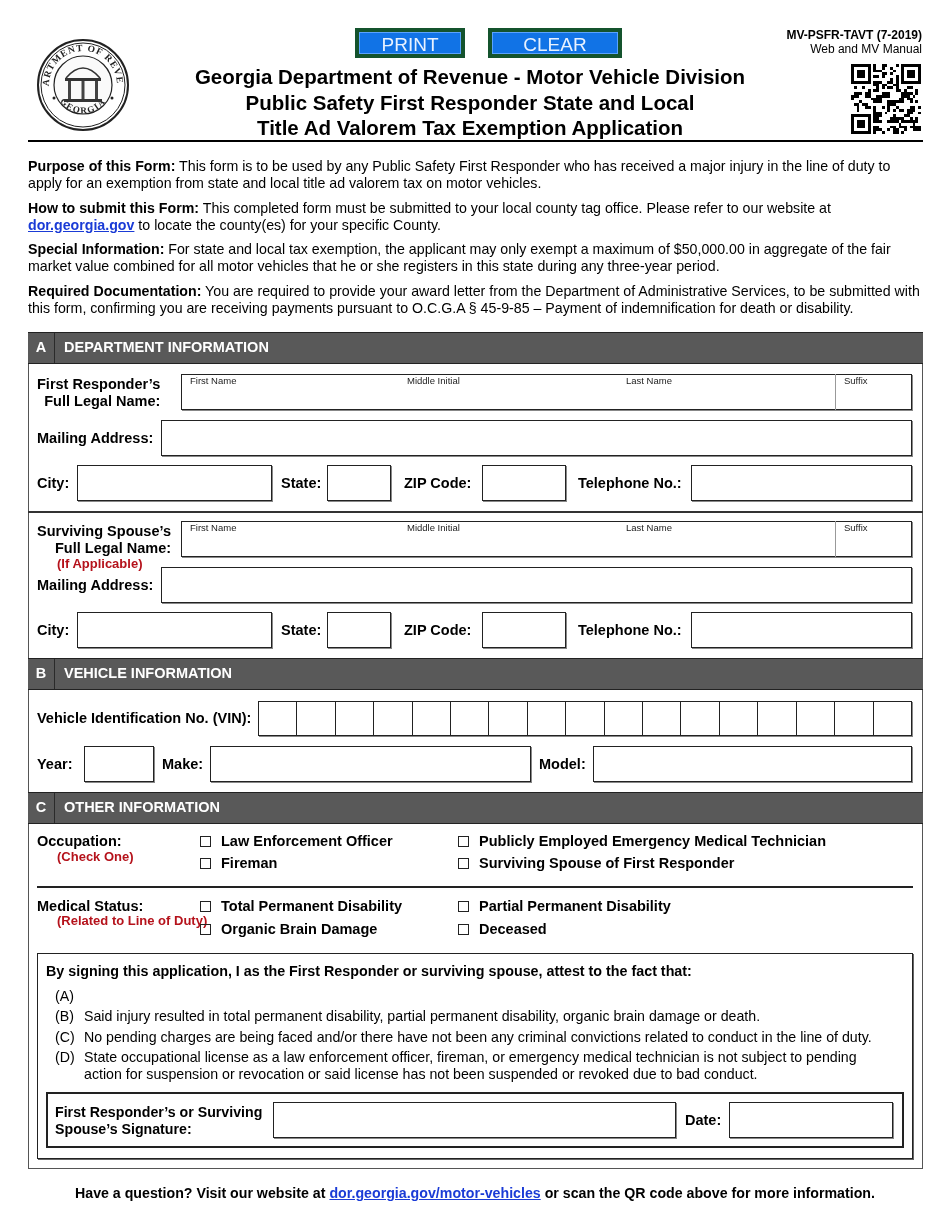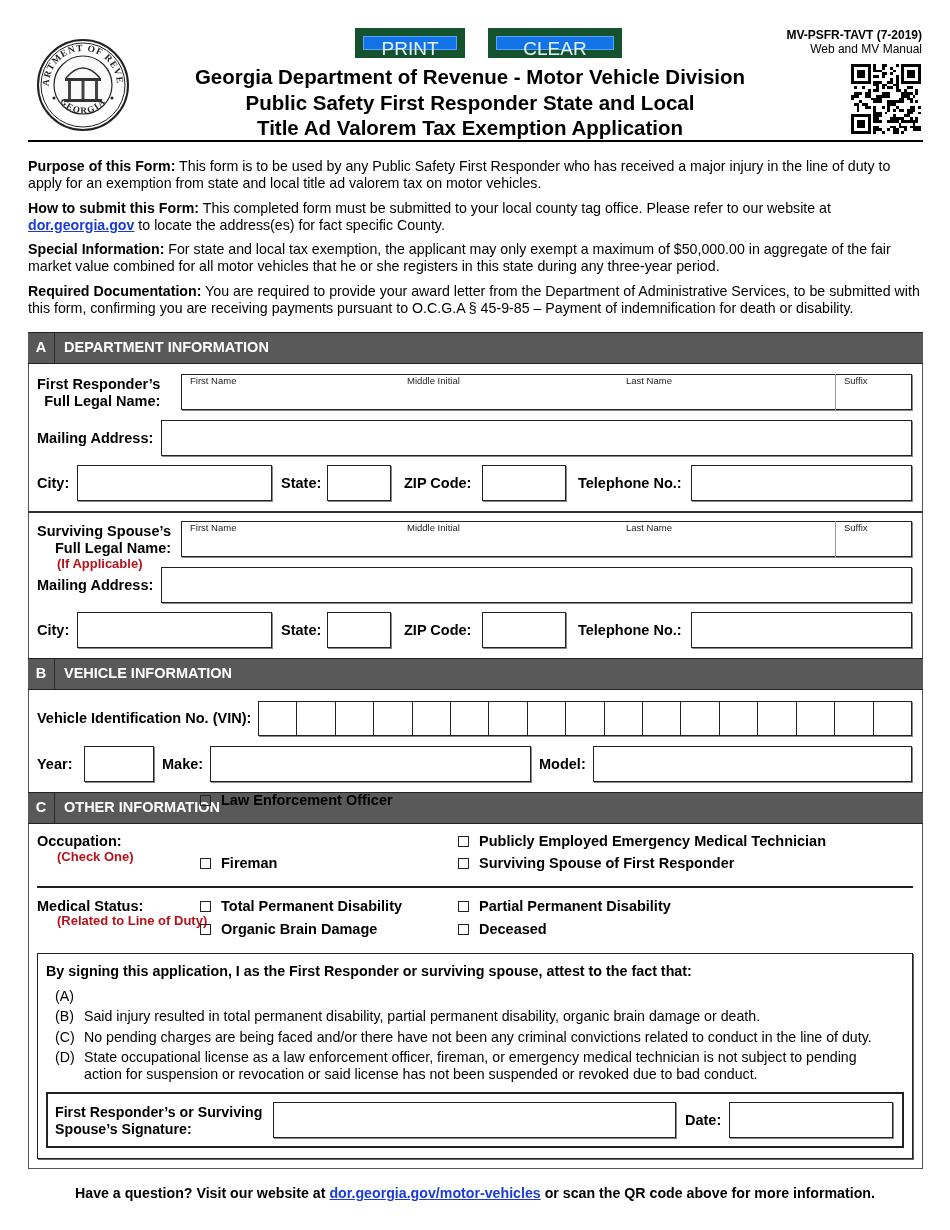--- a/index.html
+++ b/index.html
@@ -3,21 +3,21 @@
 <meta charset="utf-8">
 <style>
   * { box-sizing: border-box; margin: 0; padding: 0; }
   html, body { width: 950px; height: 1230px; background: #fff; overflow: hidden; }
   body { position: relative; font-family: "Liberation Sans", sans-serif; color: #000; }
   .abs { position: absolute; }
 
   
   .seal { left: 36px; top: 38px; width: 94px; height: 94px; }
   .btn { top: 28px; height: 30px; background: #1173e6; color: #e8f2ff; font-size: 19px;
-         border: 8px solid #14532d; box-shadow: inset 0 0 0 1px #5aa2ff; text-align: center; line-height: 26px;
+         border: 4px solid #14532d; box-shadow: inset 0 0 0 1px #5aa2ff; text-align: center; line-height: 26px;
          cursor: pointer; font-family: "Liberation Sans", sans-serif; }
   .btn-print { left: 355px; width: 110px; }
   .btn-clear { left: 488px; width: 134px; }
   .title { left: 150px; top: 64px; width: 640px; text-align: center; font-weight: bold; font-size: 20.5px; line-height: 25.5px; }
   .formid { right: 28px; top: 28px; text-align: right; font-size: 12px; line-height: 14px; }
   .formid .code { font-weight: bold; }
   .qr { left: 851px; top: 64px; width: 70px; height: 70px; }
   .header-rule { left: 28px; top: 140px; width: 895px; height: 2px; background: #000; }
 
   
@@ -386,21 +386,21 @@
       <rect x="8" y="24" width="1" height="1" fill="#000"></rect>
       <rect x="11" y="24" width="1" height="1" fill="#000"></rect>
       <rect x="15" y="24" width="1" height="1" fill="#000"></rect>
       <rect x="16" y="24" width="1" height="1" fill="#000"></rect>
       <rect x="18" y="24" width="1" height="1" fill="#000"></rect>
     </svg>
 </div>
 <div class="abs header-rule"></div>
 
 <p class="abs intro" style="top:158px"><b>Purpose of this Form:</b><span> This form is to be used by any Public Safety First Responder who has received a major injury in the line of duty to apply for an exemption from state and local title ad valorem tax on motor vehicles.</span></p>
-<p class="abs intro" style="top:200px"><b>How to submit this Form:</b><span> This completed form must be submitted to your local county tag office. Please refer to our website at </span><a class="link" href="#">dor.georgia.gov</a><span> to locate the address(es) for fact specific County.</span></p>
+<p class="abs intro" style="top:200px"><b>How to submit this Form:</b><span> This completed form must be submitted to your local county tag office. Please refer to our website at </span><a class="link" href="#">dor.georgia.gov</a><span> to locate the county(es) for your specific County.</span></p>
 <p class="abs intro" style="top:241px"><b>Special Information:</b><span> For state and local tax exemption, the applicant may only exempt a maximum of $50,000.00 in aggregate of the fair market value combined for all motor vehicles that he or she registers in this state during any three-year period.</span></p>
 <p class="abs intro" style="top:283px"><b>Required Documentation:</b><span> You are required to provide your award letter from the Department of Administrative Services, to be submitted with this form, confirming you are receiving payments pursuant to O.C.G.A § 45-9-85 – Payment of indemnification for death or disability.</span></p>
 
 <div class="abs frame"></div>
 
 <div class="abs section-bar" style="top:332px">
   <span class="letter">A</span>
   <span class="label">DEPARTMENT INFORMATION</span>
 </div>
 
@@ -487,21 +487,21 @@
 <div class="abs box" style="left:593px;top:746px;width:319px;height:36px"></div>
 
 <div class="abs section-bar" style="top:792px">
   <span class="letter">C</span>
   <span class="label">OTHER INFORMATION</span>
 </div>
 
 <div class="abs lbl" style="left:37px;top:833px">Occupation:</div>
 <div class="abs sub-red" style="left:37px;top:849px">(Check One)</div>
 
-<label class="abs chk" style="left:200px;top:792px">
+<label class="abs chk" style="left:200px;top:833px">
     <span class="sq"></span>
     <span>Law Enforcement Officer</span>
   </label>
 <label class="abs chk" style="left:200px;top:855px">
     <span class="sq"></span>
     <span>Fireman</span>
   </label>
 <label class="abs chk" style="left:458px;top:833px">
     <span class="sq"></span>
     <span>Publicly Employed Emergency Medical Technician</span>

